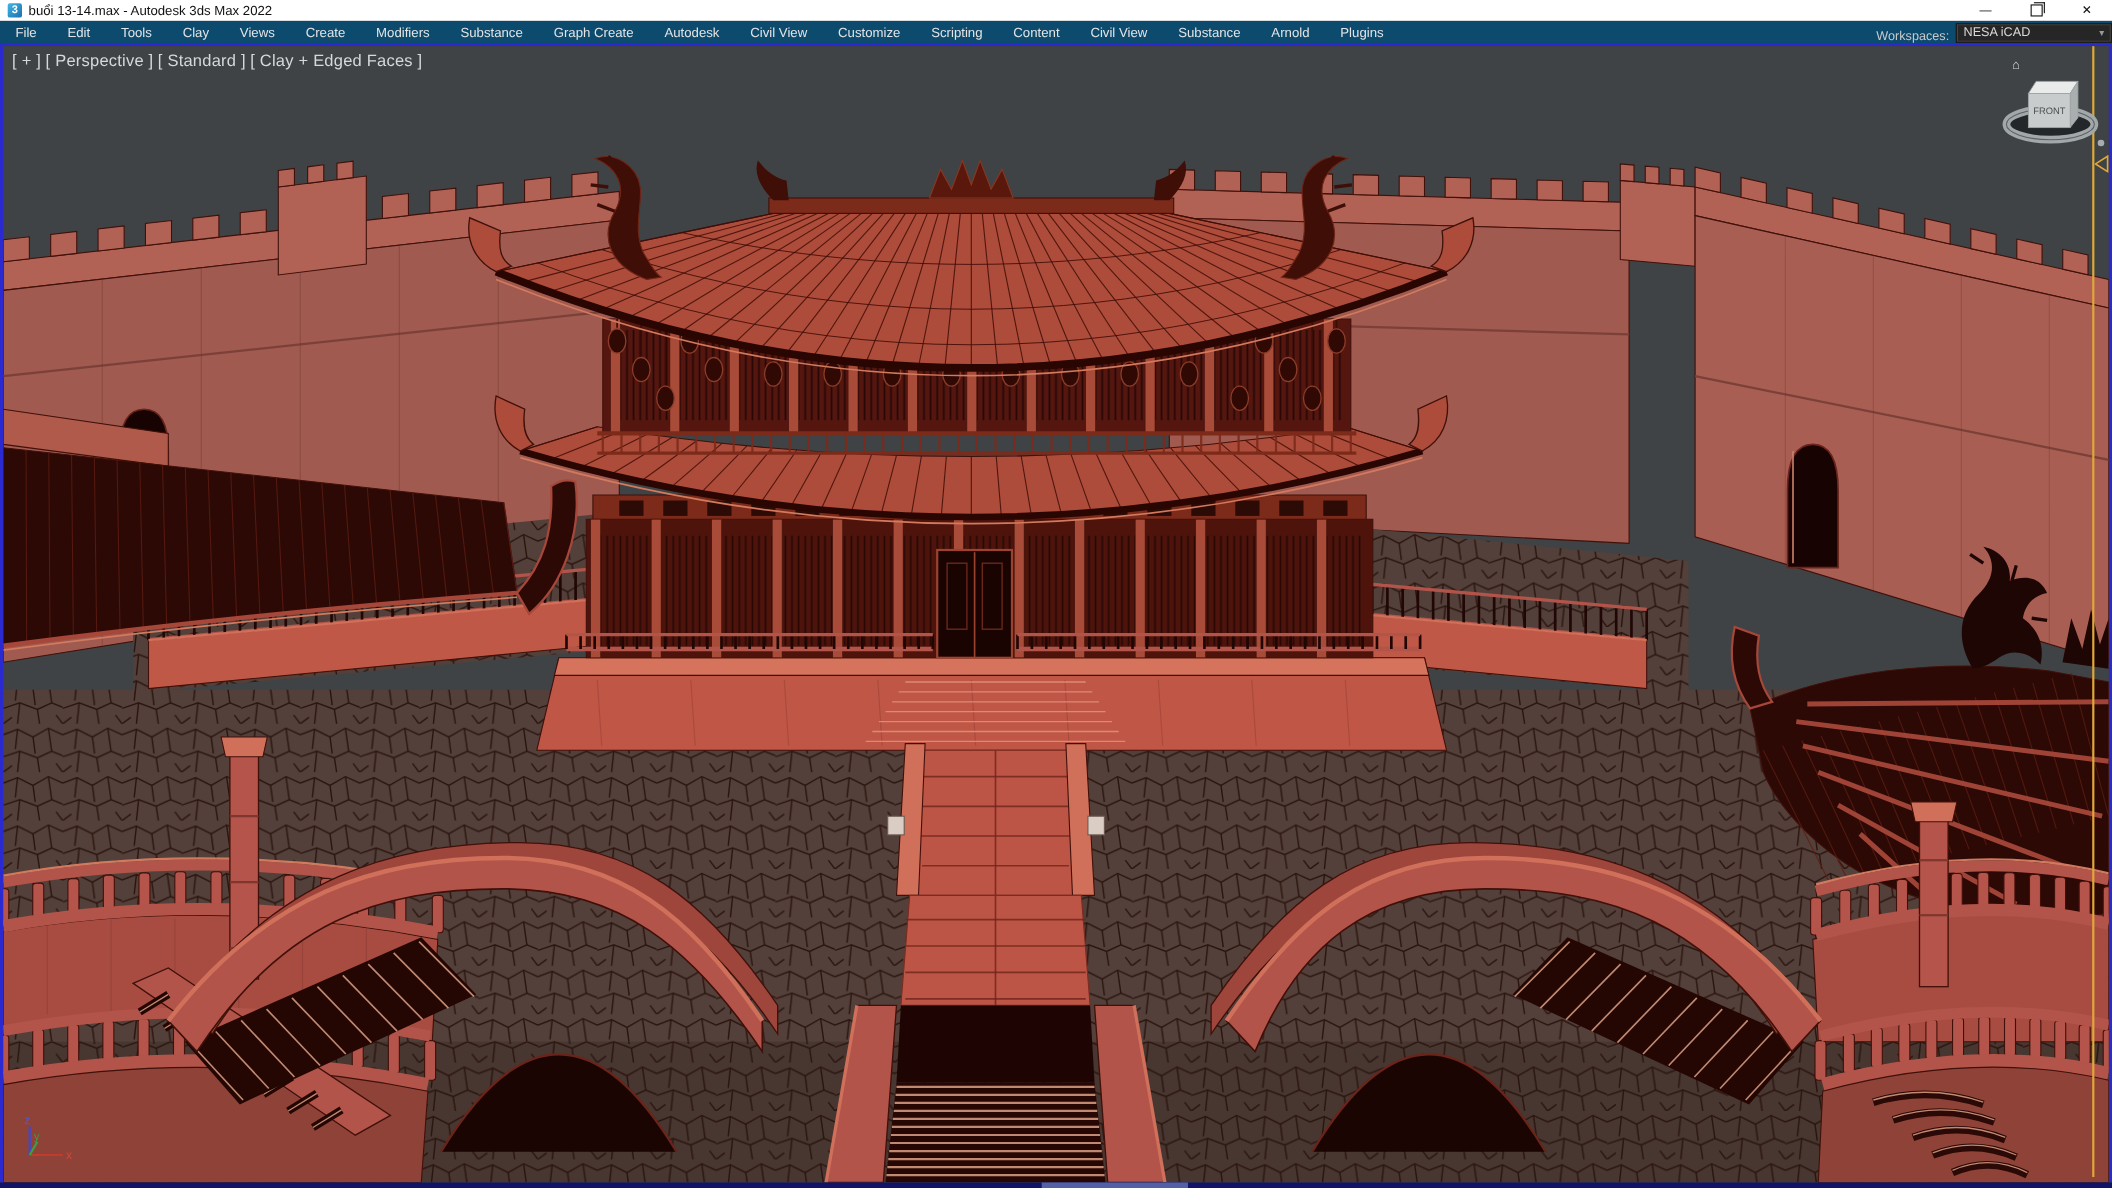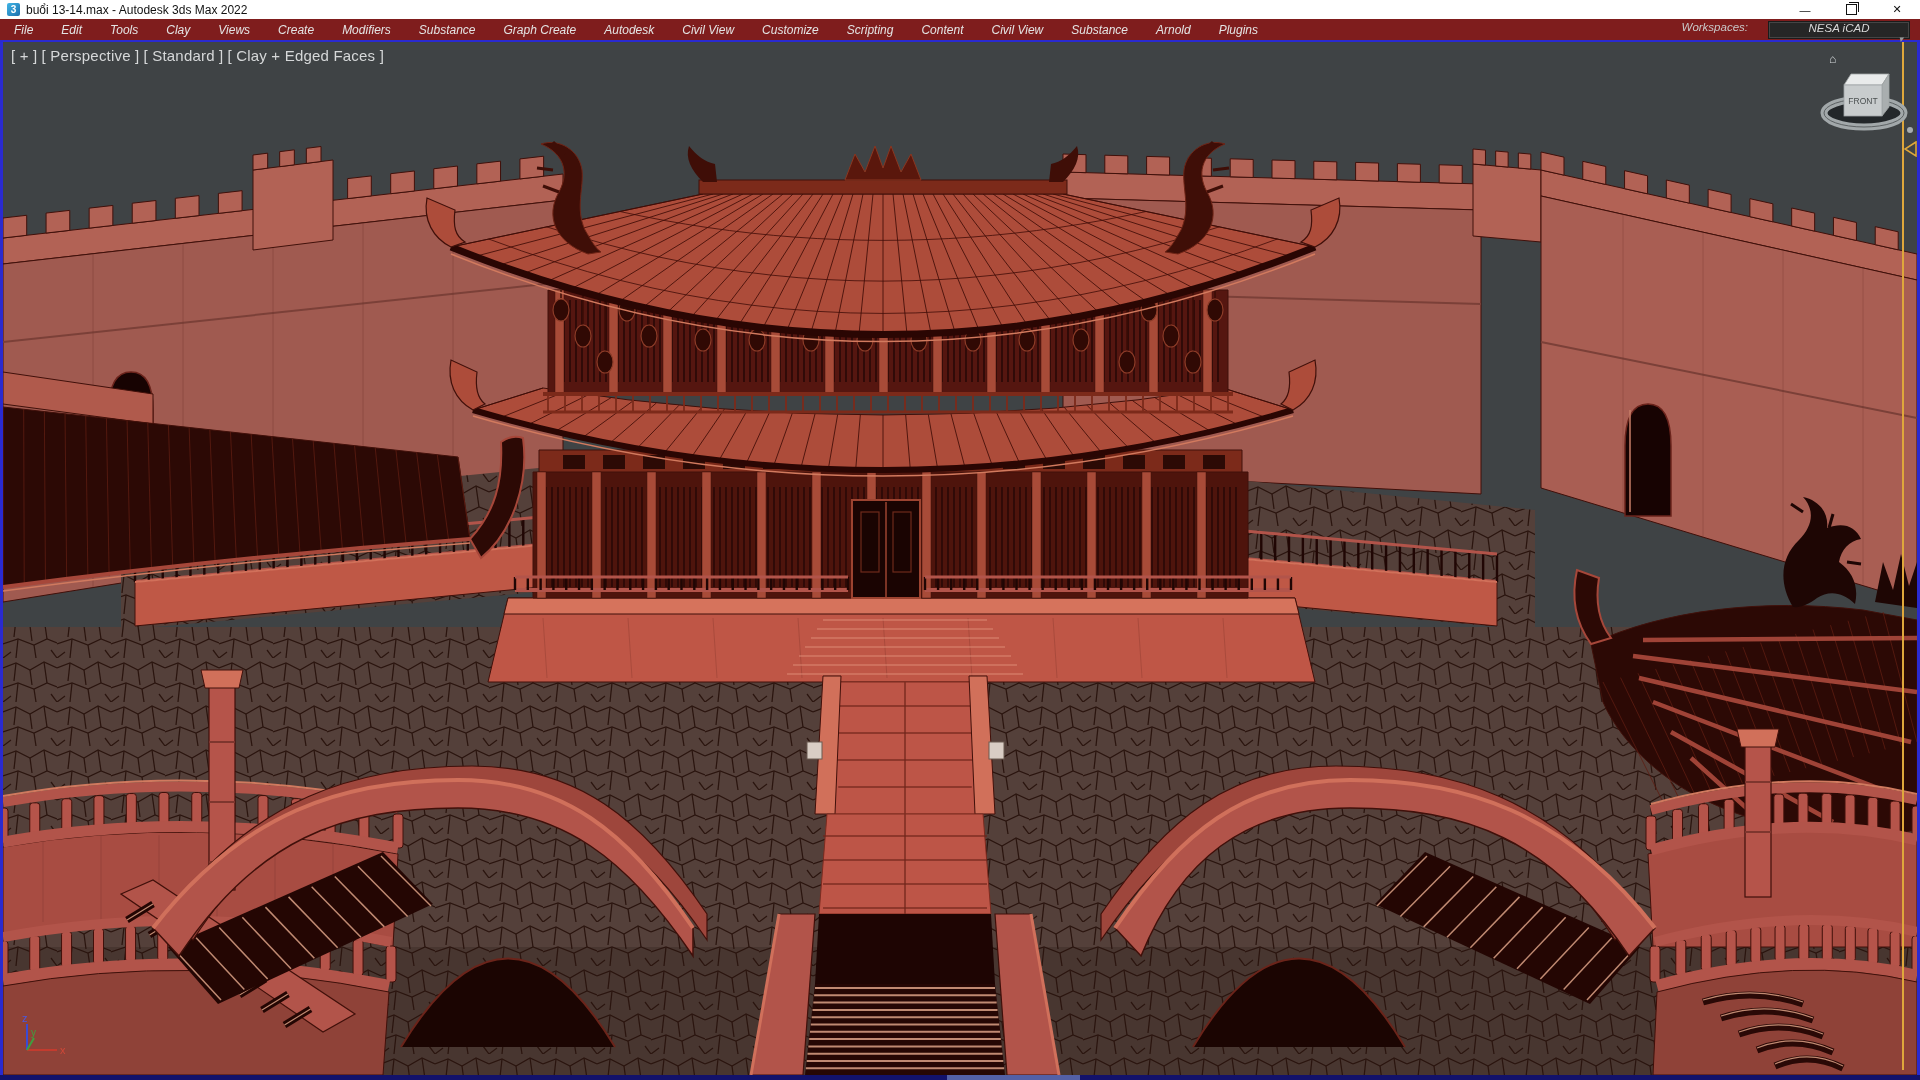--- a/index.html
+++ b/index.html
@@ -10,27 +10,27 @@
   #app-logo{width:13px;height:13px;margin:0 6px 0 7px;border-radius:2px;
     background:linear-gradient(135deg,#41b6e6,#1b6fae);color:#fff;font-size:10px;font-weight:bold;
     display:flex;align-items:center;justify-content:center;line-height:1;}
   #window-title{font-size:12px;color:#111;white-space:nowrap;}
   #win-controls{margin-left:auto;display:flex;height:100%;}
   .win-btn{width:46px;height:100%;display:flex;align-items:center;justify-content:center;font-size:11px;color:#111;cursor:default;}
   #restore-box{width:9px;height:9px;border:1px solid #111;position:relative;background:#fff;}
   #restore-box:before{content:"";position:absolute;left:2px;top:-3px;width:9px;height:9px;border:1px solid #111;border-left:none;border-bottom:none;}
 
   
-  #menubar{position:absolute;left:0;top:19px;width:1920px;height:21px;background:#7f1d1d;display:flex;align-items:center;
-    border-bottom:2px solid #2a2ad0;box-sizing:content-box;font-style:italic;}
+  #menubar{position:absolute;left:0;top:19px;width:1920px;height:21px;background:#0c4a6e;display:flex;align-items:center;
+    border-bottom:2px solid #2a2ad0;box-sizing:content-box;}
   .menu-item{color:#e4e4e4;font-size:12px;padding:0 14px;height:100%;display:flex;align-items:center;white-space:nowrap;}
-  #workspaces{margin-left:auto;display:flex;align-items:flex-start;padding-right:10px;gap:14px;}
+  #workspaces{margin-left:auto;display:flex;align-items:flex-end;}
   #workspaces-label{color:#c9c9c9;font-size:11.5px;margin-right:6px;}
   #workspaces-select{width:128px;height:16px;background:#262626;border:1px solid #1b1b1b;box-shadow:inset 0 0 0 1px #454545;
-    color:#d8d8d8;font-size:11.5px;display:flex;align-items:center;padding:0 6px;flex-direction:column;}
+    color:#d8d8d8;font-size:11.5px;display:flex;align-items:center;padding:0 6px;}
   #workspaces-caret{margin-left:auto;color:#9a9a9a;font-size:9px;}
 
   
   #viewport{position:absolute;left:0;top:42px;width:1920px;height:1033px;background:#3f4345;
     border-left:3px solid #2a2ad0;border-right:3px solid #2a2ad0;box-sizing:border-box;}
   #scene{position:absolute;left:0;top:0;}
   #vp-label{position:absolute;left:8px;top:5px;color:#d6d8d9;font-size:15px;letter-spacing:.2px;z-index:5;}
   #vp-label span{margin-right:4px;}
 
   

